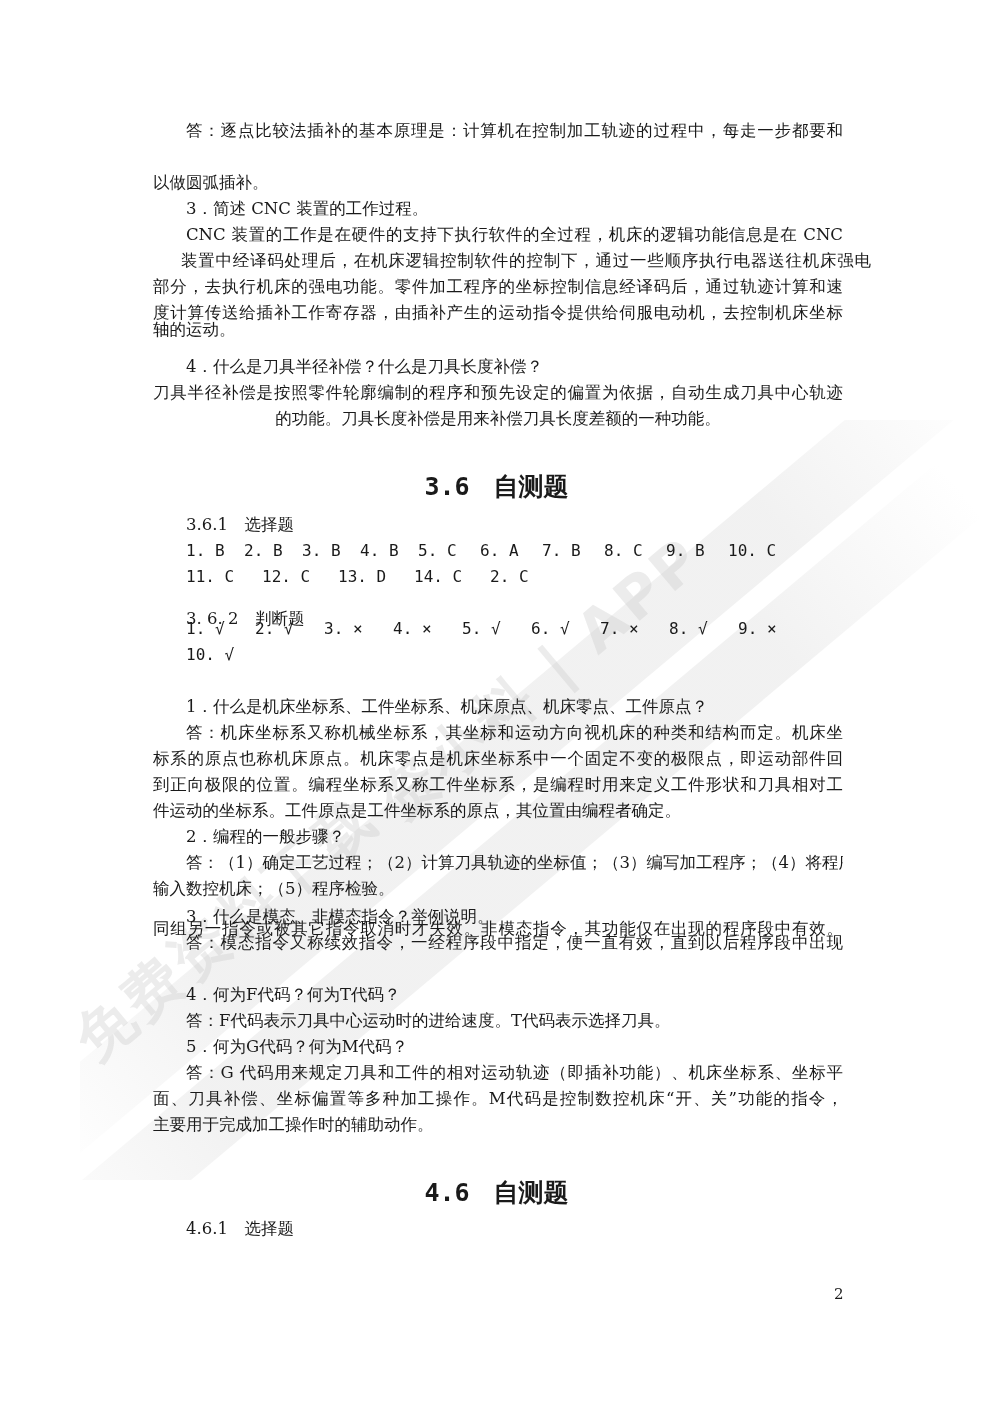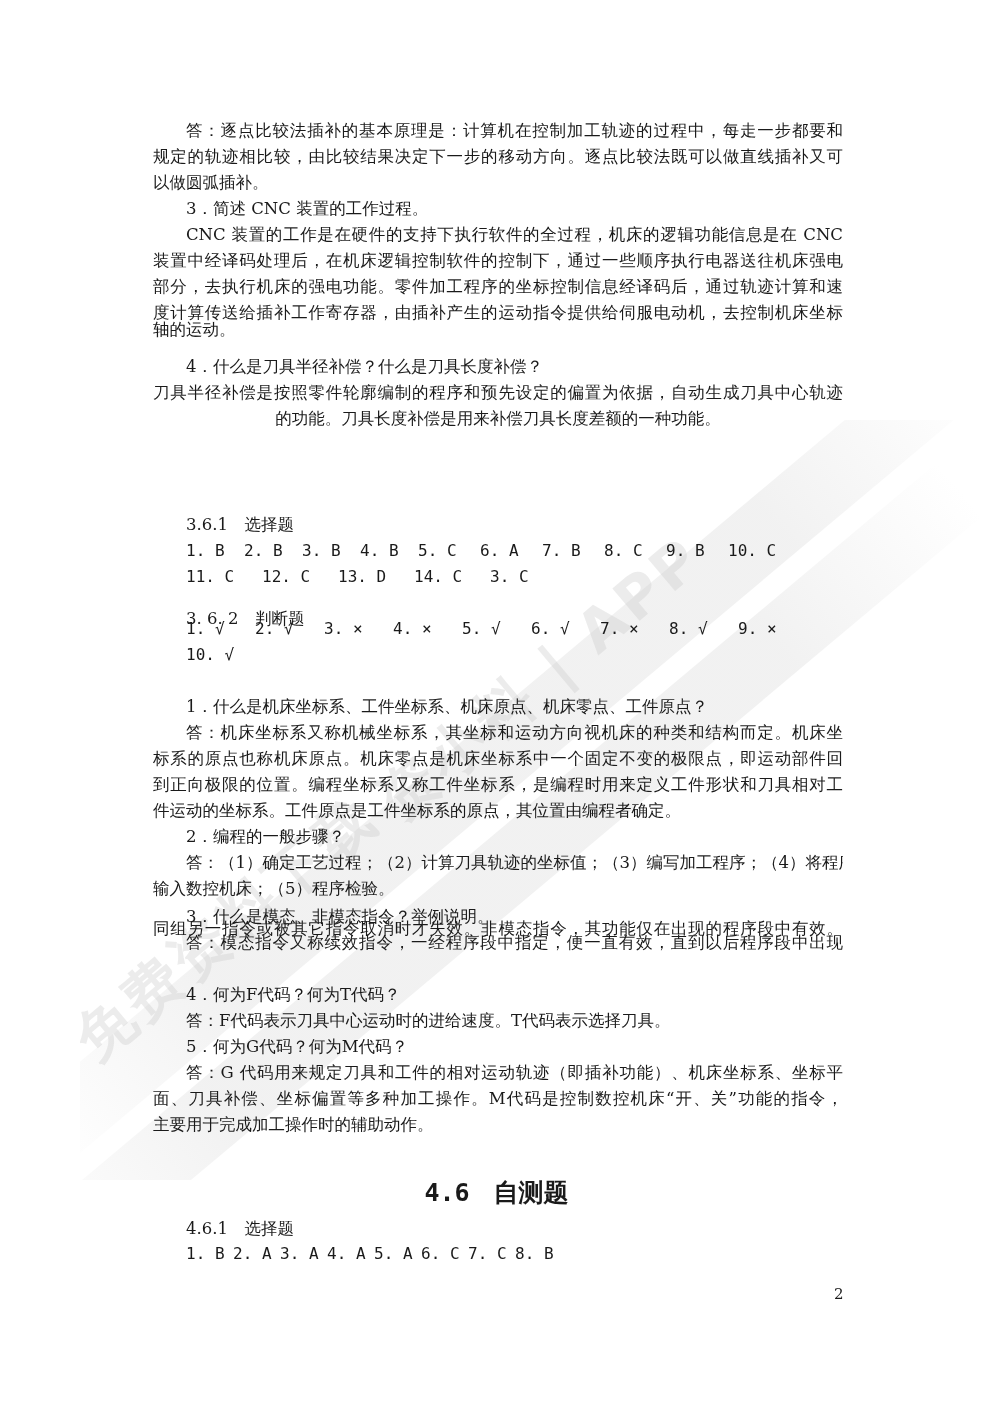--- a/index.html
+++ b/index.html
@@ -32,39 +32,41 @@
 <div class="page">
 
   <div class="watermark">
     <div class="wm-band" style="top:300px;"></div>
     <div class="wm-band" style="top:420px;"></div>
     <div class="wm-text" style="left:-40px; top:470px;">免费资料下载</div>
     <div class="wm-text" style="left:260px; top:220px;">资小料 | APP</div>
   </div>
 
   <div class="line indent justify" style="top:118px;">答：逐点比较法插补的基本原理是：计算机在控制加工轨迹的过程中，每走一步都要和</div>
-  <div class="line justify" style="top:144px;">规定的轨迹相比较，由比较结果决定下一步的移动方向。逐点比较法既可以做直线插补又可</div>
   <div class="line" style="top:170px;">以做圆弧插补。</div>
   <div class="line indent" style="top:196px;">3．简述 CNC 装置的工作过程。</div>
   <div class="line indent justify" style="top:222px;">CNC 装置的工作是在硬件的支持下执行软件的全过程，机床的逻辑功能信息是在 CNC</div>
-  <div class="line justify" style="top:248px;">装置中经译码处理后，在机床逻辑控制软件的控制下，通过一些顺序执行电器送往机床强电</div>
+  <div class="line justify" style="top:248px;margin-left:28px;">装置中经译码处理后，在机床逻辑控制软件的控制下，通过一些顺序执行电器送往机床强电</div>
   <div class="line justify" style="top:274px;">部分，去执行机床的强电功能。零件加工程序的坐标控制信息经译码后，通过轨迹计算和速</div>
   <div class="line justify" style="top:300px;">度计算传送给插补工作寄存器，由插补产生的运动指令提供给伺服电动机，去控制机床坐标</div>
   <div class="line" style="top:317px;">轴的运动。</div>
   <div class="line indent" style="top:354px;">4．什么是刀具半径补偿？什么是刀具长度补偿？</div>
   <div class="line justify" style="top:380px;">刀具半径补偿是按照零件轮廓编制的程序和预先设定的偏置为依据，自动生成刀具中心轨迹</div>
   <div class="line" style="top:406px;text-align:center;">的功能。刀具长度补偿是用来补偿刀具长度差额的一种功能。</div>
 
+  <div class="h2" style="top:470px;">
+    <span class="num">3.6</span><span>自测题</span>
+  </div>
 
   <div class="line indent" style="top:512px;">3.6.1　选择题</div>
   <div class="answers" style="top:538px;">
     <span style="width:58px">1. B</span><span style="width:58px">2. B</span><span style="width:58px">3. B</span><span style="width:58px">4. B</span><span style="width:62px">5. C</span><span style="width:62px">6. A</span><span style="width:62px">7. B</span><span style="width:62px">8. C</span><span style="width:62px">9. B</span><span>10. C</span>
   </div>
   <div class="answers" style="top:564px;">
-    <span style="width:76px">11. C</span><span style="width:76px">12. C</span><span style="width:76px">13. D</span><span style="width:76px">14. C</span><span>3. C</span>
+    <span style="width:76px">11. C</span><span style="width:76px">12. C</span><span style="width:76px">13. D</span><span style="width:76px">14. C</span><span>2. C</span>
   </div>
 
   <div class="line indent" style="top:590px;margin-top:16px;">3. 6. 2　判断题</div>
   <div class="answers" style="top:616px;">
     <span style="width:69px">1. √</span><span style="width:69px">2. √</span><span style="width:69px">3. ×</span><span style="width:69px">4. ×</span><span style="width:69px">5. √</span><span style="width:69px">6. √</span><span style="width:69px">7. ×</span><span style="width:69px">8. √</span><span>9. ×</span>
   </div>
   <div class="answers" style="top:642px;">
     <span>10. √</span>
   </div>
 
@@ -83,18 +85,15 @@
   <div class="line indent" style="top:1008px;">答：F代码表示刀具中心运动时的进给速度。T代码表示选择刀具。</div>
   <div class="line indent" style="top:1034px;">5．何为G代码？何为M代码？</div>
   <div class="line indent justify" style="top:1060px;">答：G 代码用来规定刀具和工件的相对运动轨迹（即插补功能）、机床坐标系、坐标平</div>
   <div class="line justify" style="top:1086px;">面、刀具补偿、坐标偏置等多种加工操作。M代码是控制数控机床“开、关”功能的指令，</div>
   <div class="line" style="top:1112px;">主要用于完成加工操作时的辅助动作。</div>
 
   <div class="h2" style="top:1176px;">
     <span class="num">4.6</span><span>自测题</span>
   </div>
   <div class="line indent" style="top:1216px;">4.6.1　选择题</div>
-  <div class="answers" style="top:1241px;">
-    <span style="width:47px">1. B</span><span style="width:47px">2. A</span><span style="width:47px">3. A</span><span style="width:47px">4. A</span><span style="width:47px">5. A</span><span style="width:47px">6. C</span><span style="width:47px">7. C</span><span>8. B</span>
-  </div>
 
   <div class="pagenum">2</div>
 </div>
 
 </body></html>

